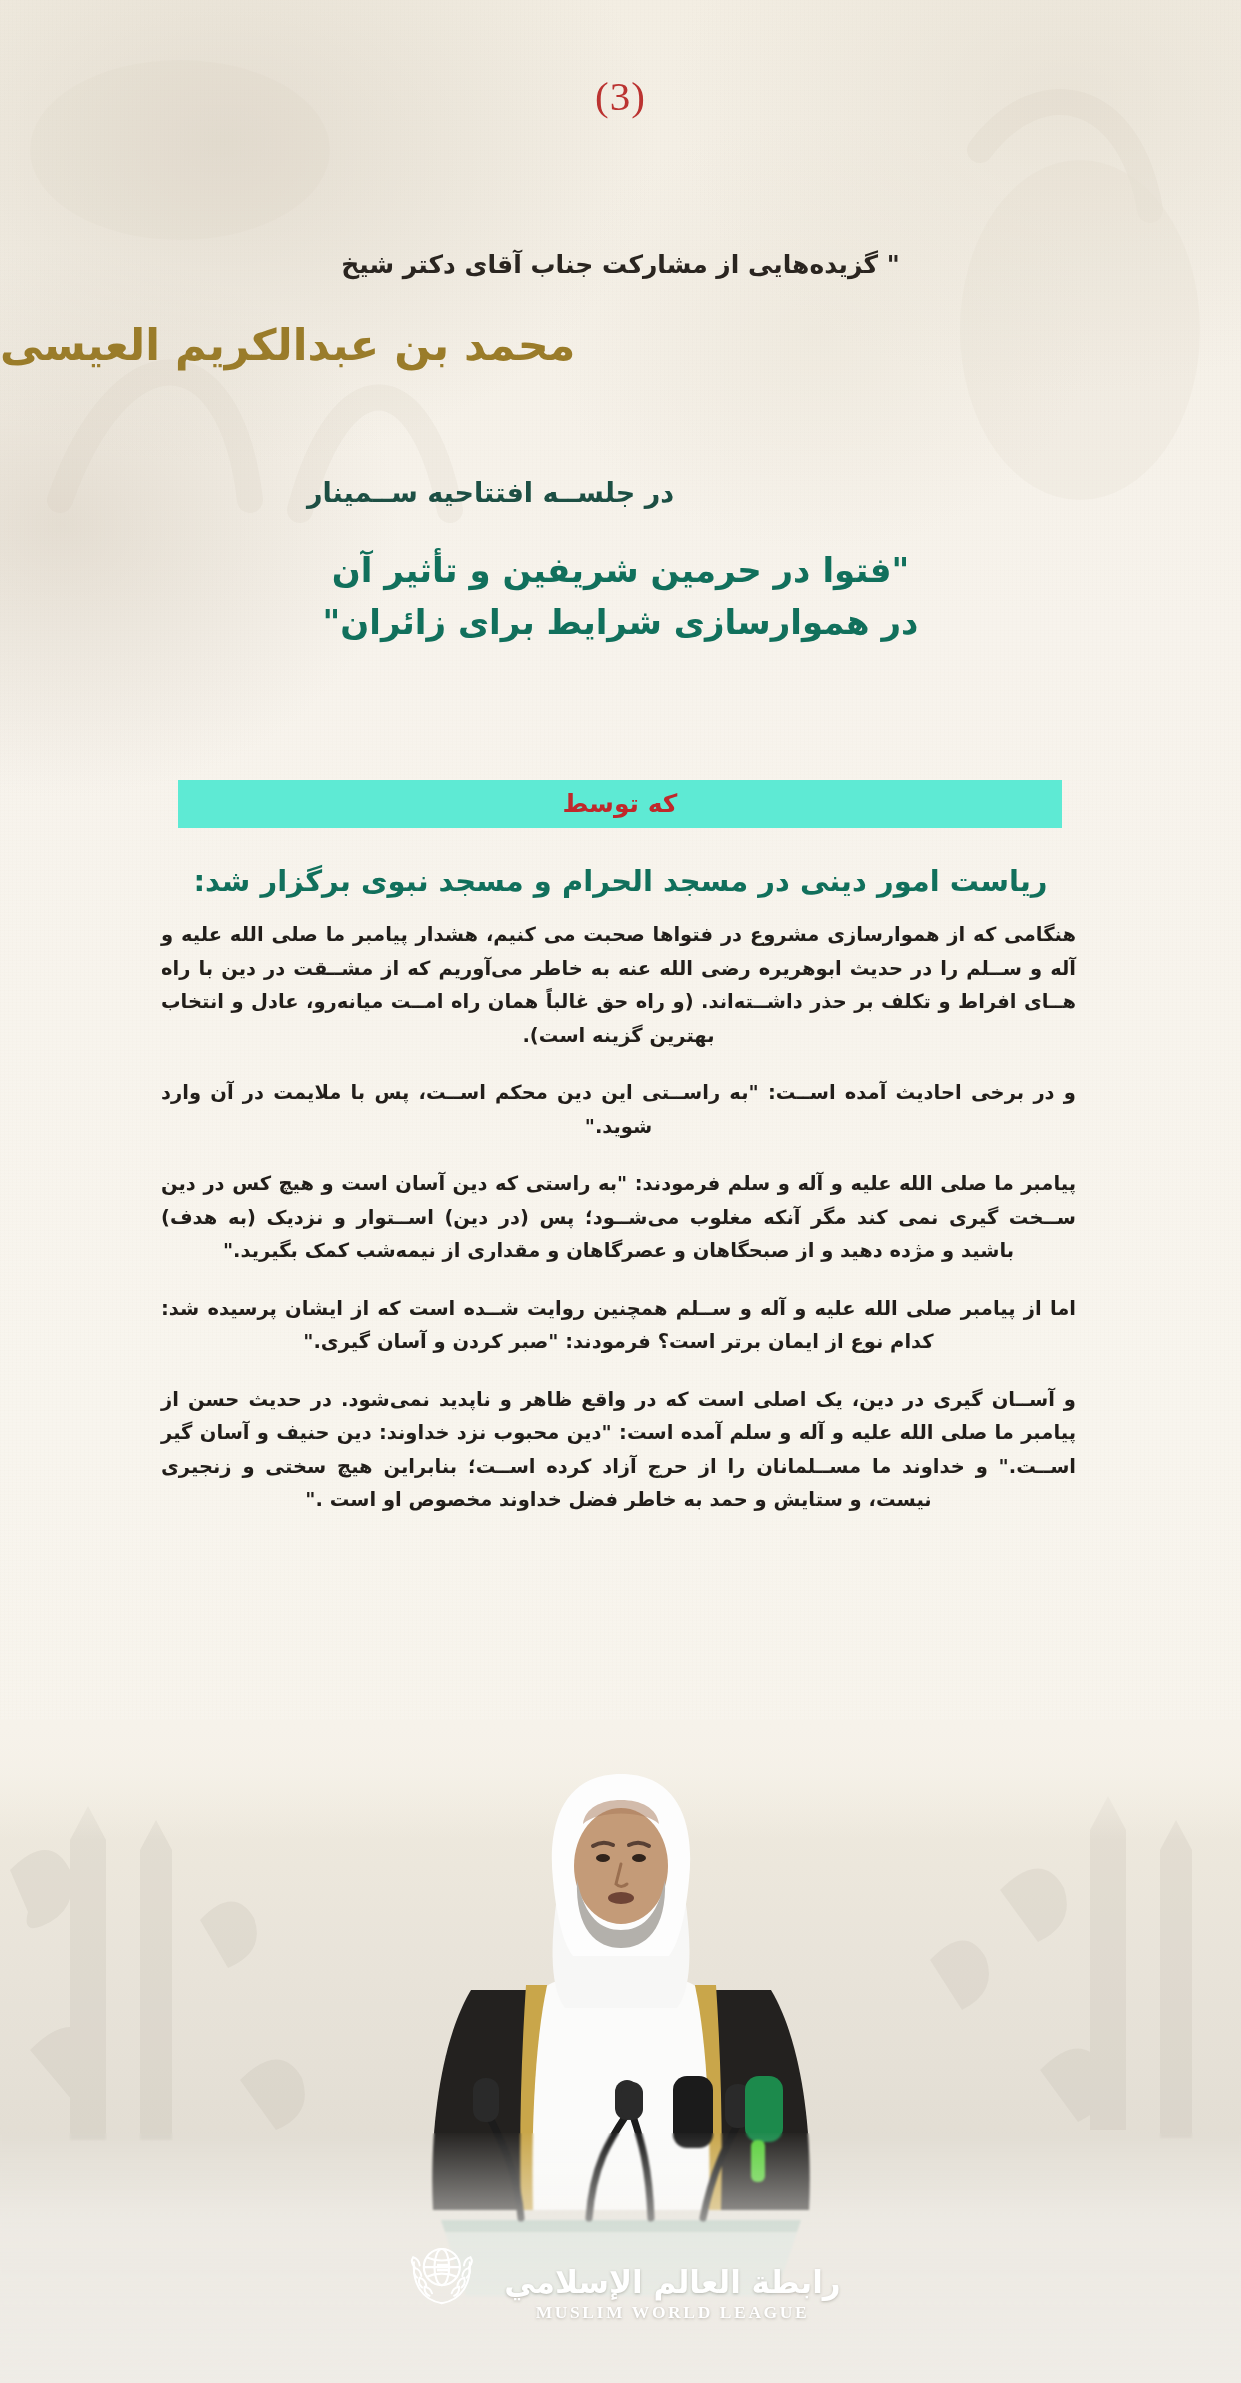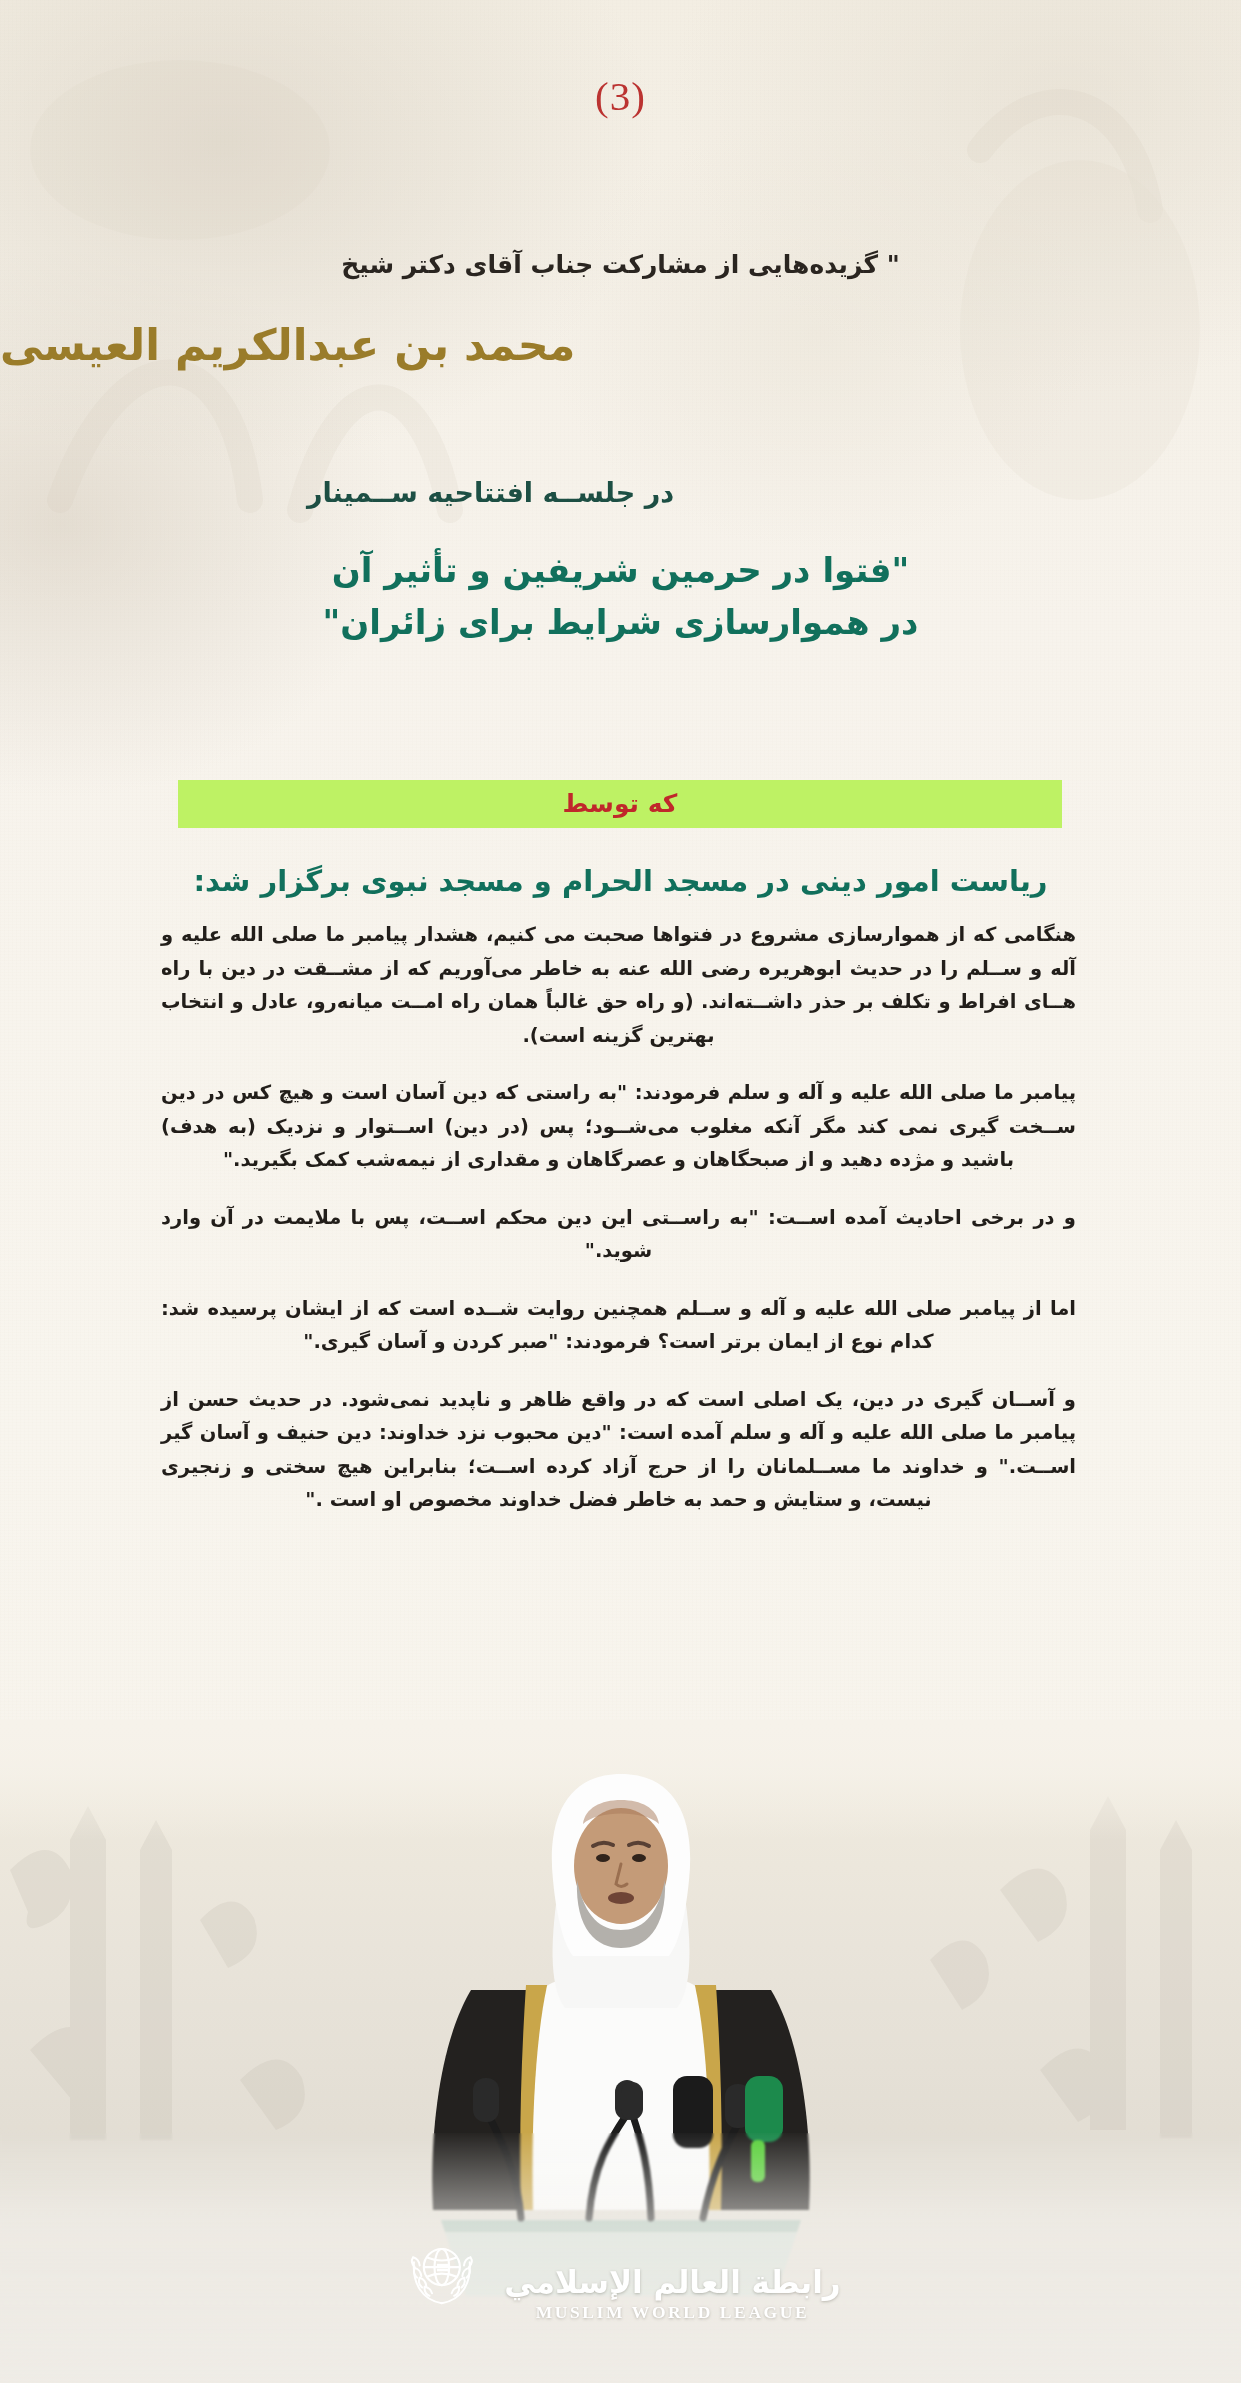--- a/index.html
+++ b/index.html
@@ -177,21 +177,21 @@
     direction: rtl;
   }
   .seminar-title .ln { display: block; }
 
   .by-banner {
     position: absolute;
     left: 178px;
     top: 780px;
     width: 884px;
     height: 48px;
-    background: #bef264;
+    background: #5eead4;
     display: flex;
     align-items: center;
     justify-content: center;
   }
   .by-banner .by-label {
     font-family: "DejaVu Sans", sans-serif;
     font-size: 25px;
     font-weight: 700;
     color: #c0282b;
     direction: rtl;
@@ -382,22 +382,22 @@
     </div>
 
     <div class="by-banner">
       <span class="by-label">که توسط</span>
     </div>
 
     <div class="org-heading">ریاست امور دینی در مسجد الحرام و مسجد نبوی برگزار شد:</div>
 
     <div class="body-copy">
       <p>هنگامی  که از هموارسازی مشروع در فتواها صحبت می کنیم، هشدار پیامبر ما صلی الله علیه و آله و ســلم را در حدیث ابوهریره رضی الله عنه به خاطر می‌آوریم  که از مشــقت در دین با راه هــای افراط و تکلف بر حذر داشــته‌اند. (و راه حق غالباً همان راه امــت میانه‌رو، عادل و انتخاب بهترین  گزینه است).</p>
+      <p>و در برخی احادیث آمده اســت: "به راســتی این دین محکم اســت، پس با ملایمت در آن وارد شوید."</p>
       <p>پیامبر ما صلی الله علیه و آله و سلم فرمودند: "به راستی  که دین آسان است و هیچ کس در دین ســخت گیری نمی کند مگر آنکه مغلوب می‌شــود؛ پس (در دین) اســتوار و نزدیک (به هدف) باشید و مژده دهید و از صبحگاهان و عصرگاهان و مقداری از نیمه‌شب  کمک بگیرید."</p>
-      <p>و در برخی احادیث آمده اســت: "به راســتی این دین محکم اســت، پس با ملایمت در آن وارد شوید."</p>
       <p>اما از پیامبر صلی الله علیه و آله و ســلم همچنین روایت شــده است  که از ایشان پرسیده شد: کدام نوع از ایمان برتر است؟ فرمودند: "صبر  کردن و آسان گیری."</p>
       <p>و آســان گیری در دین، یک اصلی است  که در واقع ظاهر و ناپدید نمی‌شود. در حدیث حسن از پیامبر ما صلی الله علیه و آله و سلم آمده است: "دین محبوب نزد خداوند: دین حنیف و آسان گیر اســت." و خداوند ما مســلمانان را از حرج آزاد  کرده اســت؛ بنابراین هیچ سختی و زنجیری نیست، و ستایش و حمد به خاطر فضل خداوند مخصوص او است ."</p>
     </div>
 
     <div class="logo-lockup">
       <div class="logo-text-block">
         <div class="logo-ar">رابطة العالم الإسلامي</div>
         <div class="logo-en">MUSLIM WORLD LEAGUE</div>
       </div>
       <svg class="logo-emblem" viewBox="0 0 100 92" aria-hidden="true">

